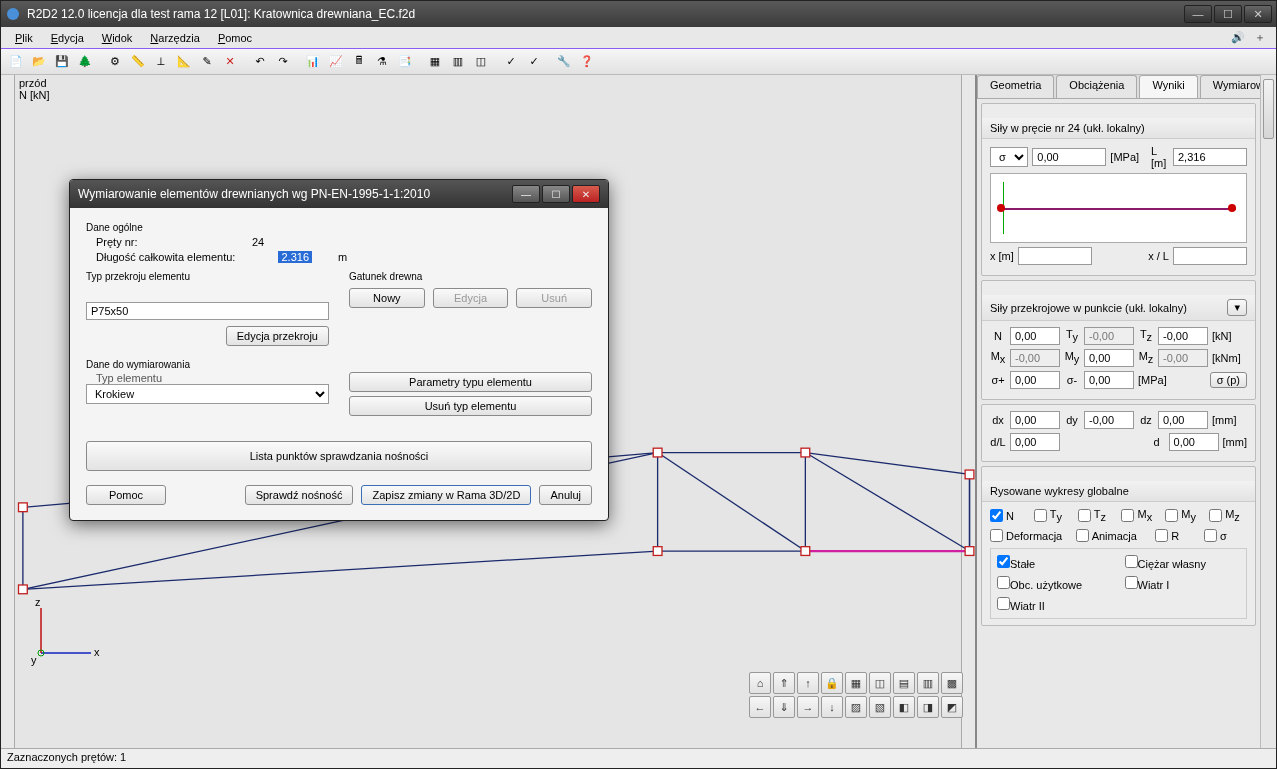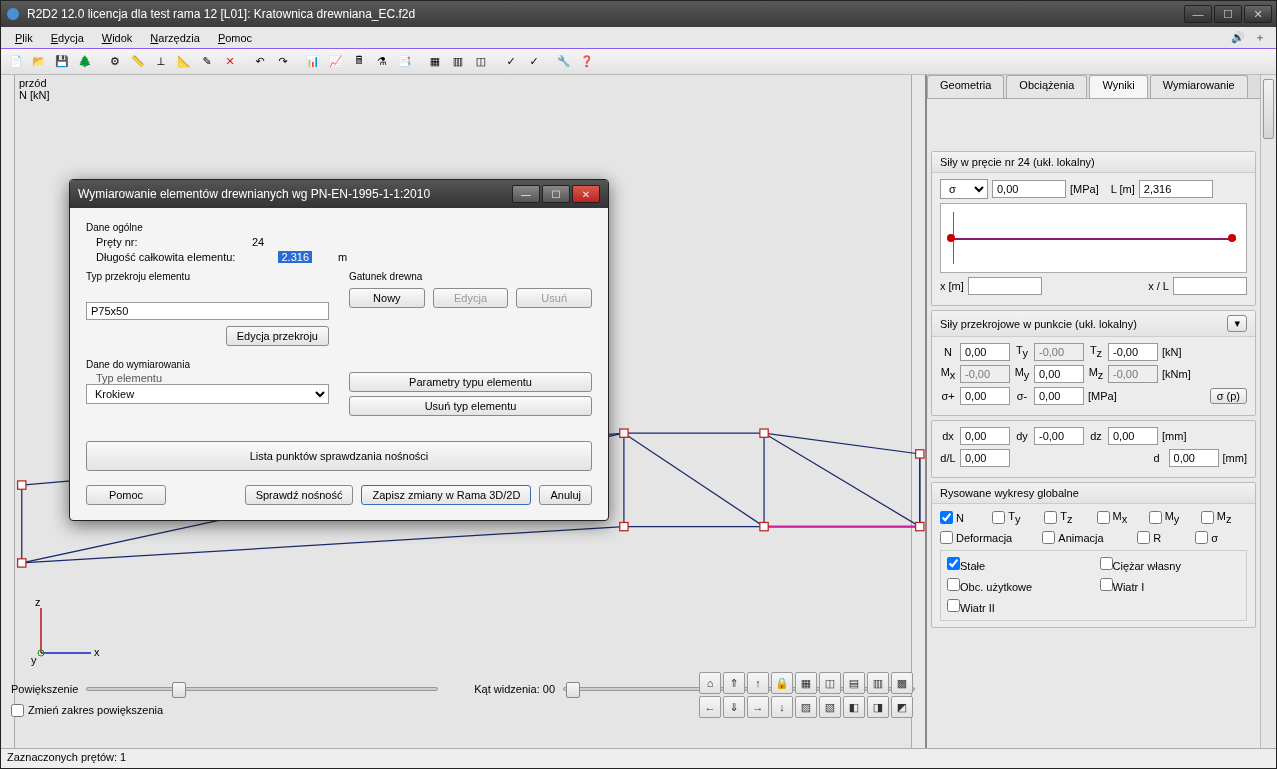--- a/index.html
+++ b/index.html
@@ -25,26 +25,26 @@
 .canvas-ruler-v { position:absolute; left:0; top:0; width:14px; bottom:0; background:#e8e8e8; border-right:1px solid #aaa;}
 .canvas-ruler-h { position:absolute; right:0; top:0; bottom:0; width:14px; background:#e8e8e8; border-left:1px solid #aaa;}
 .axes { position:absolute; left:30px; bottom:80px; }
 .bottom-controls { position:absolute; left:10px; right:10px; bottom:0; height:70px; display:flex; flex-direction:column;}
 .slider-row { display:flex; align-items:center; gap:8px; height:22px;}
 .slider-track { height:4px; background:#ccc; border:1px solid #999; border-radius:2px; position:relative; flex:1;}
 .slider-thumb { position:absolute; top:-6px; width:14px; height:16px; background:linear-gradient(#f8f8f8,#ddd); border:1px solid #888; border-radius:2px;}
 .chk-row { display:flex;align-items:center;gap:4px;height:20px;}
 .nav-grid { position:absolute; right:12px; bottom:30px; display:grid; grid-template-columns:repeat(9,22px); grid-template-rows:repeat(2,22px); gap:2px;}
 .nav-grid .nbtn { width:22px;height:22px;background:linear-gradient(#f6f6f6,#e2e2e2);border:1px solid #999;border-radius:2px;display:flex;align-items:center;justify-content:center;font-size:11px;color:#333;}
-.side-panel { width: 350px; background:#e8e8e8; display:flex; flex-direction:column; border-left:1px solid #888; overflow-y:auto;gap:48px;}
+.side-panel { width: 300px; background:#e8e8e8; display:flex; flex-direction:column; border-left:1px solid #888; overflow-y:auto;}
 .tabs { display:flex; height:24px; background:#ddd; border-bottom:1px solid #aaa;}
 .tabs .tab { padding:3px 12px; border:1px solid #aaa; border-bottom:none; background:#e6e6e6; margin-right:2px; border-radius:3px 3px 0 0;}
 .tabs .tab.active { background:#f6f6f6; font-weight:normal;}
 .panel-section { border:1px solid #bbb; margin:4px; background:#ececec; border-radius:2px;}
-.panel-section .header { padding:4px 8px; background:linear-gradient(#f2f2f2,#e3e3e3); border-bottom:1px solid #ccc; font-size:11px; display:flex; justify-content:space-between; align-items:center;}
+.panel-section .header { padding:4px 8px; background:linear-gradient(#f2f2f2,#e3e3e3); border-bottom:1px solid #ccc; font-size:11px; display:flex; justify-content:space-between; align-items:center;margin-top:14px;}
 .panel-section .body { padding:6px 8px; }
 .field-row { display:flex; align-items:center; gap:4px; margin-bottom:4px;}
 .field-row label { min-width:16px; text-align:center;}
 .inp { border:1px solid #999; background:#fff; padding:1px 4px; height:18px; font-size:11px;}
 .inp.ro { background:#eee; color:#777;}
 .btn { background:linear-gradient(#fafafa,#e3e3e3); border:1px solid #8a8a8a; border-radius:3px; padding:3px 10px; font-size:11px; cursor:default;}
 .btn.small{padding:1px 6px;}
 .btn.disabled{color:#999;}
 .graph-area { height:70px; background:#fff; border:1px solid #aaa; margin:4px 0; position:relative;}
 .graph-line { position:absolute; left:10px; right:10px; top:50%; height:2px; background:#8b1a6b;}
@@ -171,37 +171,20 @@
 
       <svg class="axes" width="80" height="70">
         <line x1="10" y1="55" x2="60" y2="55" stroke="#1020c0" stroke-width="1.5"></line>
         <line x1="10" y1="55" x2="10" y2="10" stroke="#c01010" stroke-width="1.5"></line>
         <text x="63" y="58" font-size="10">x</text>
         <text x="4" y="8" font-size="10">z</text>
         <circle cx="10" cy="55" r="3" fill="none" stroke="#009900"></circle>
         <text x="0" y="66" font-size="10">y</text>
       </svg>
 
-      <div class="bottom-controls">
-        <div class="slider-row">
-          <span>Powiększenie</span>
-          <div style="width:190px;" class="slider-track">
-              <div class="slider-thumb" style="left:85px;"></div>
-            </div>
-          <span style="width:20px;"></span>
-          <span>Kąt widzenia: 00</span>
-          <div style="width:190px;" class="slider-track">
-              <div class="slider-thumb" style="left:2px;"></div>
-            </div>
-        </div>
-        <div class="chk-row">
-          <input type="checkbox" style="">
-          <span>Zmień zakres powiększenia</span>
-        </div>
-      </div>
 
       <div class="nav-grid">
         <div class="nbtn">⌂</div>
         <div class="nbtn">⇑</div>
         <div class="nbtn">↑</div>
         <div class="nbtn">🔒</div>
         <div class="nbtn">▦</div>
         <div class="nbtn">◫</div>
         <div class="nbtn">▤</div>
         <div class="nbtn">▥</div>

